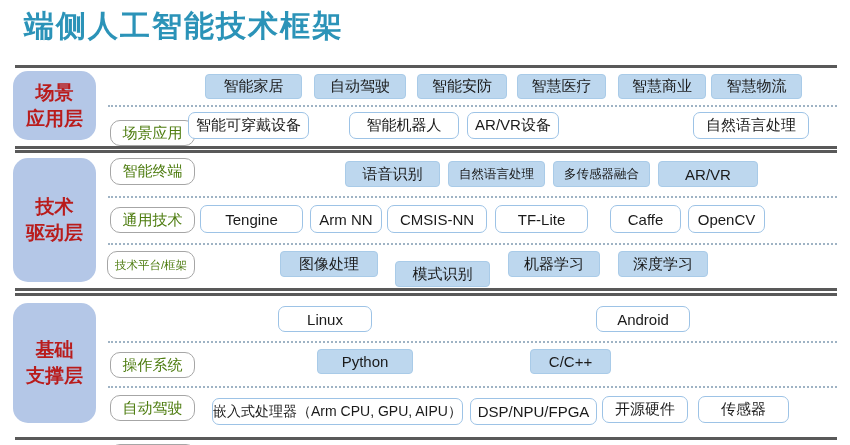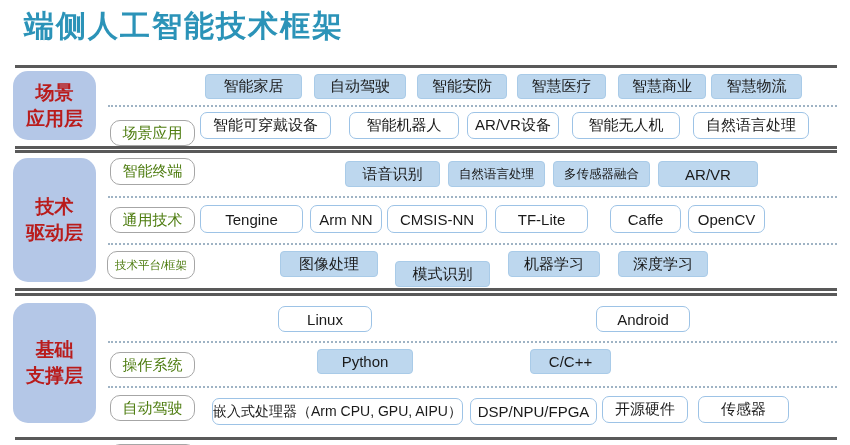--- a/index.html
+++ b/index.html
@@ -64,24 +64,23 @@
 
   <div class="cat" style="left:110px;top:74px;width:85px;height:26px">场景应用</div>
   <div class="chip filled" style="left:205px;top:74px;width:97px;height:25px">智能家居</div>
   <div class="chip filled" style="left:314px;top:74px;width:92px;height:25px">自动驾驶</div>
   <div class="chip filled" style="left:417px;top:74px;width:90px;height:25px">智能安防</div>
   <div class="chip filled" style="left:517px;top:74px;width:89px;height:25px">智慧医疗</div>
   <div class="chip filled" style="left:618px;top:74px;width:88px;height:25px">智慧商业</div>
   <div class="chip filled" style="left:711px;top:74px;width:91px;height:25px">智慧物流</div>
 
   <div class="cat" style="left:110px;top:112px;width:85px;height:27px">智能终端</div>
-  <div class="chip outlined" style="left:200px;top:112px;width:131px;height:27px">智能可穿戴设备</div>
+  <div class="chip outlined" style="left:188px;top:112px;width:121px;height:27px">智能可穿戴设备</div>
   <div class="chip outlined" style="left:349px;top:112px;width:110px;height:27px">智能机器人</div>
   <div class="chip outlined" style="left:467px;top:112px;width:92px;height:27px">AR/VR设备</div>
-  <div class="chip outlined" style="left:572px;top:112px;width:108px;height:27px">智能无人机</div>
   <div class="chip outlined" style="left:693px;top:112px;width:116px;height:27px">自然语言处理</div>
 
   <div class="cat" style="left:110px;top:161px;width:85px;height:26px">通用技术</div>
   <div class="chip filled" style="left:345px;top:161px;width:95px;height:26px">语音识别</div>
   <div class="chip filled fs12" style="left:448px;top:161px;width:97px;height:26px">自然语言处理</div>
   <div class="chip filled fs12" style="left:553px;top:161px;width:97px;height:26px">多传感器融合</div>
   <div class="chip filled" style="left:658px;top:161px;width:100px;height:26px">AR/VR</div>
 
   <div class="cat fs11" style="left:107px;top:205px;width:88px;height:28px">技术平台/框架</div>
   <div class="chip outlined" style="left:200px;top:205px;width:103px;height:28px">Tengine</div>

